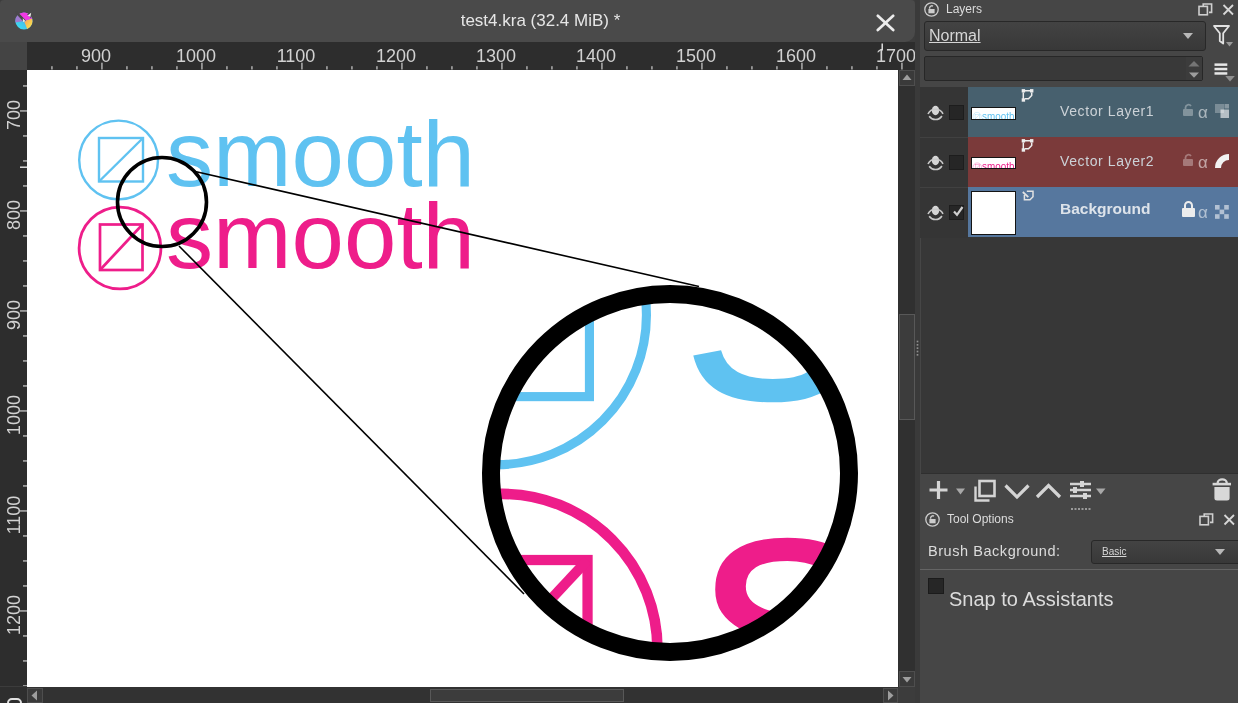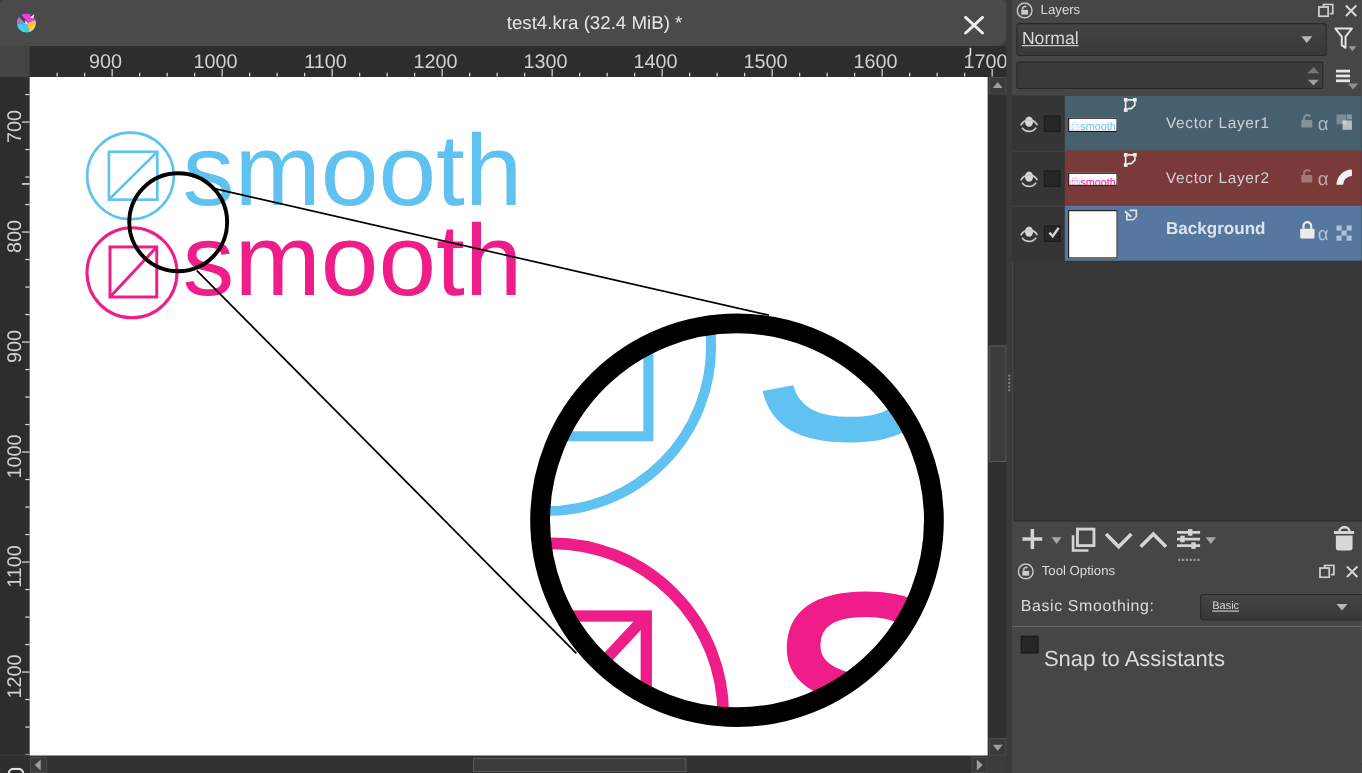--- a/index.html
+++ b/index.html
@@ -415,20 +415,20 @@
 </svg>
 <div class="abs hdrtext" style="left:947px;top:512px">Tool Options</div>
 <svg class="abs" style="left:1199px;top:513px" width="15" height="13" viewBox="0 0 15 13">
   <path d="M5.2 3.4 V1 H13.6 V9.4 H11" fill="none" stroke="#cfcfcf" stroke-width="1.6"></path>
   <rect x="1" y="3.4" width="8.4" height="8.4" fill="none" stroke="#cfcfcf" stroke-width="1.6"></rect>
 </svg>
 <svg class="abs" style="left:1223px;top:514px" width="13" height="12" viewBox="0 0 13 12">
   <path d="M1.5 1 L11 10.5 M11 1 L1.5 10.5" stroke="#d6d6d6" stroke-width="1.8"></path>
 </svg>
 
-<div class="abs lbl" style="left:928px;top:543px;font-size:14.5px;letter-spacing:0.55px;">Basic Smoothing:</div>
+<div class="abs lbl" style="left:928px;top:543px;font-size:14.5px;letter-spacing:0.55px;">Brush Background:</div>
 <div class="combo" style="left:1091px;top:540px;width:142px;height:22px;line-height:22px;padding-left:10px;font-size:10px;">Basic
   <span class="arrow" style="left:123px;top:8px"></span>
 </div>
 <div class="abs" id="sep1"></div>
 
 <div class="abs" style="left:928px;top:578px;width:14px;height:14px;background:#262626;border:1px solid #1b1b1b;"></div>
 <div class="abs lbl" style="left:949px;top:588px;font-size:20px;">Snap to Assistants</div>
 
 </body></html>

